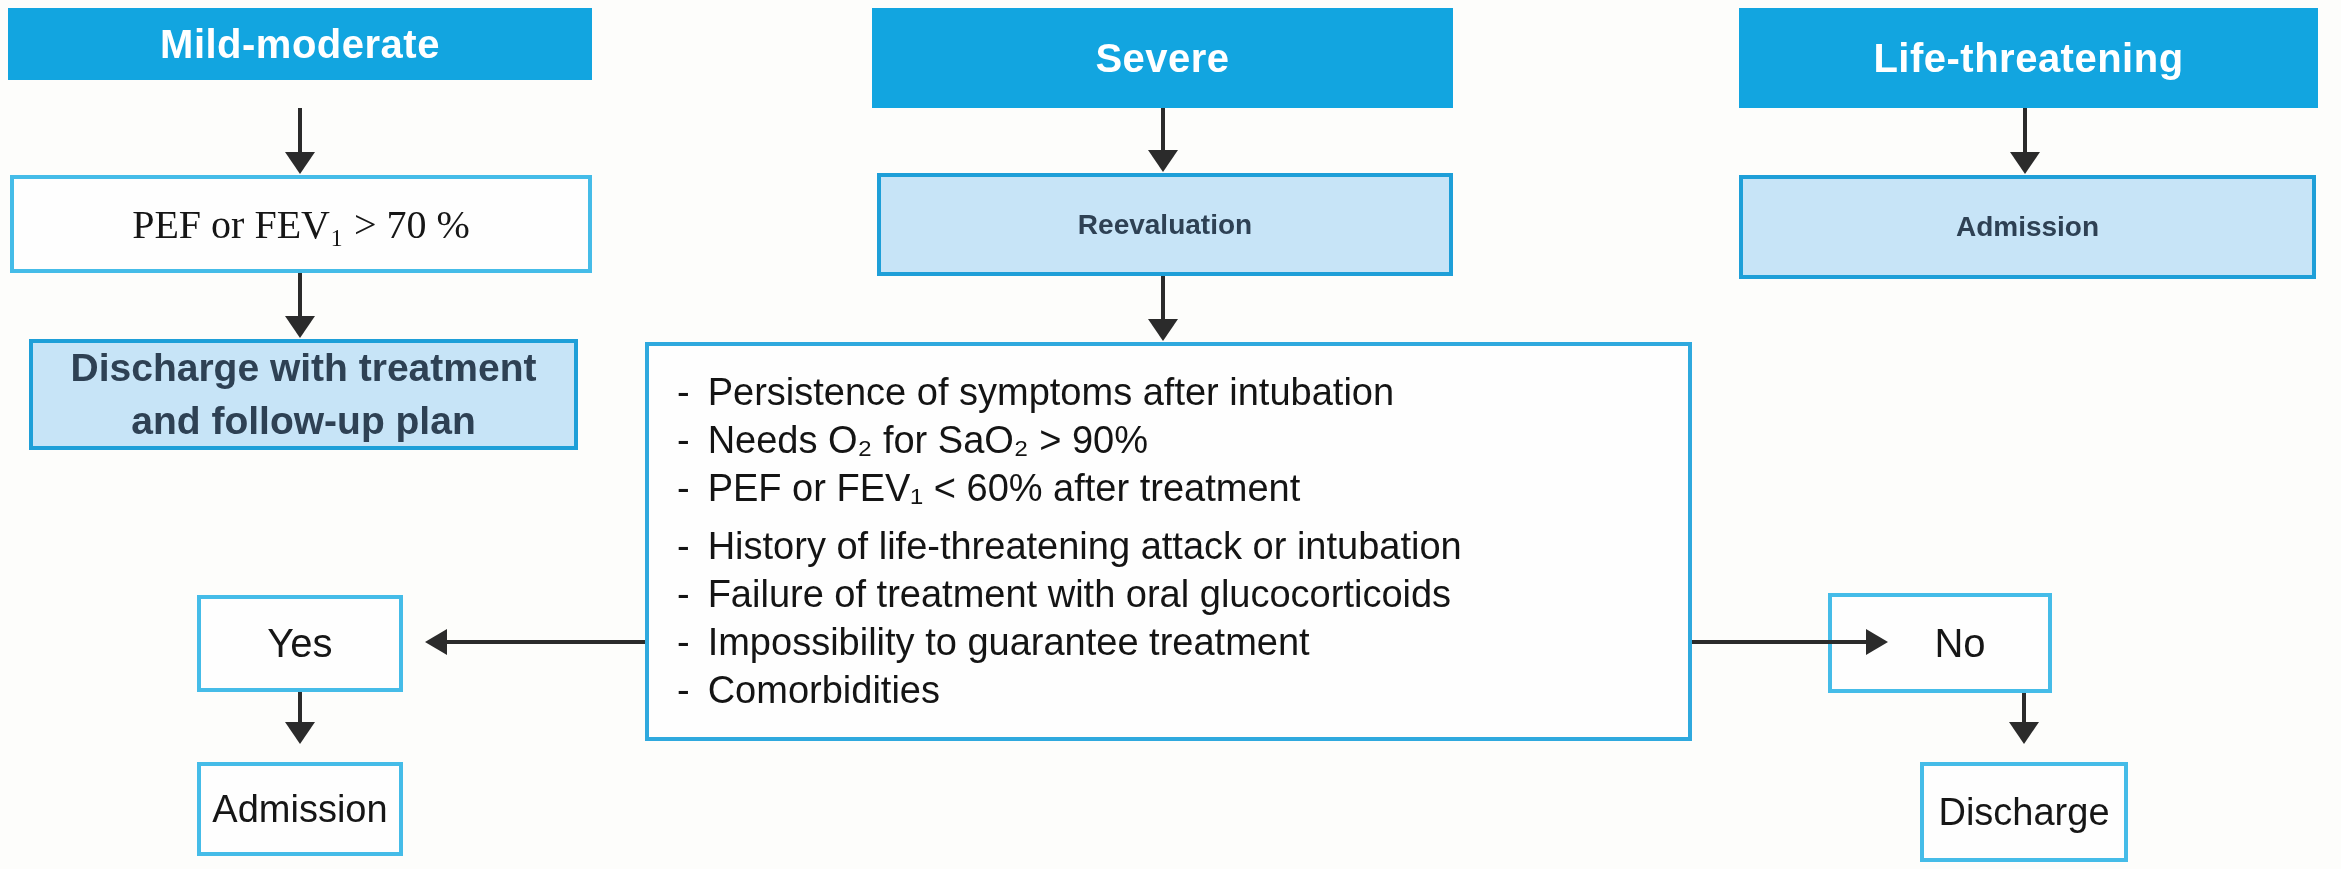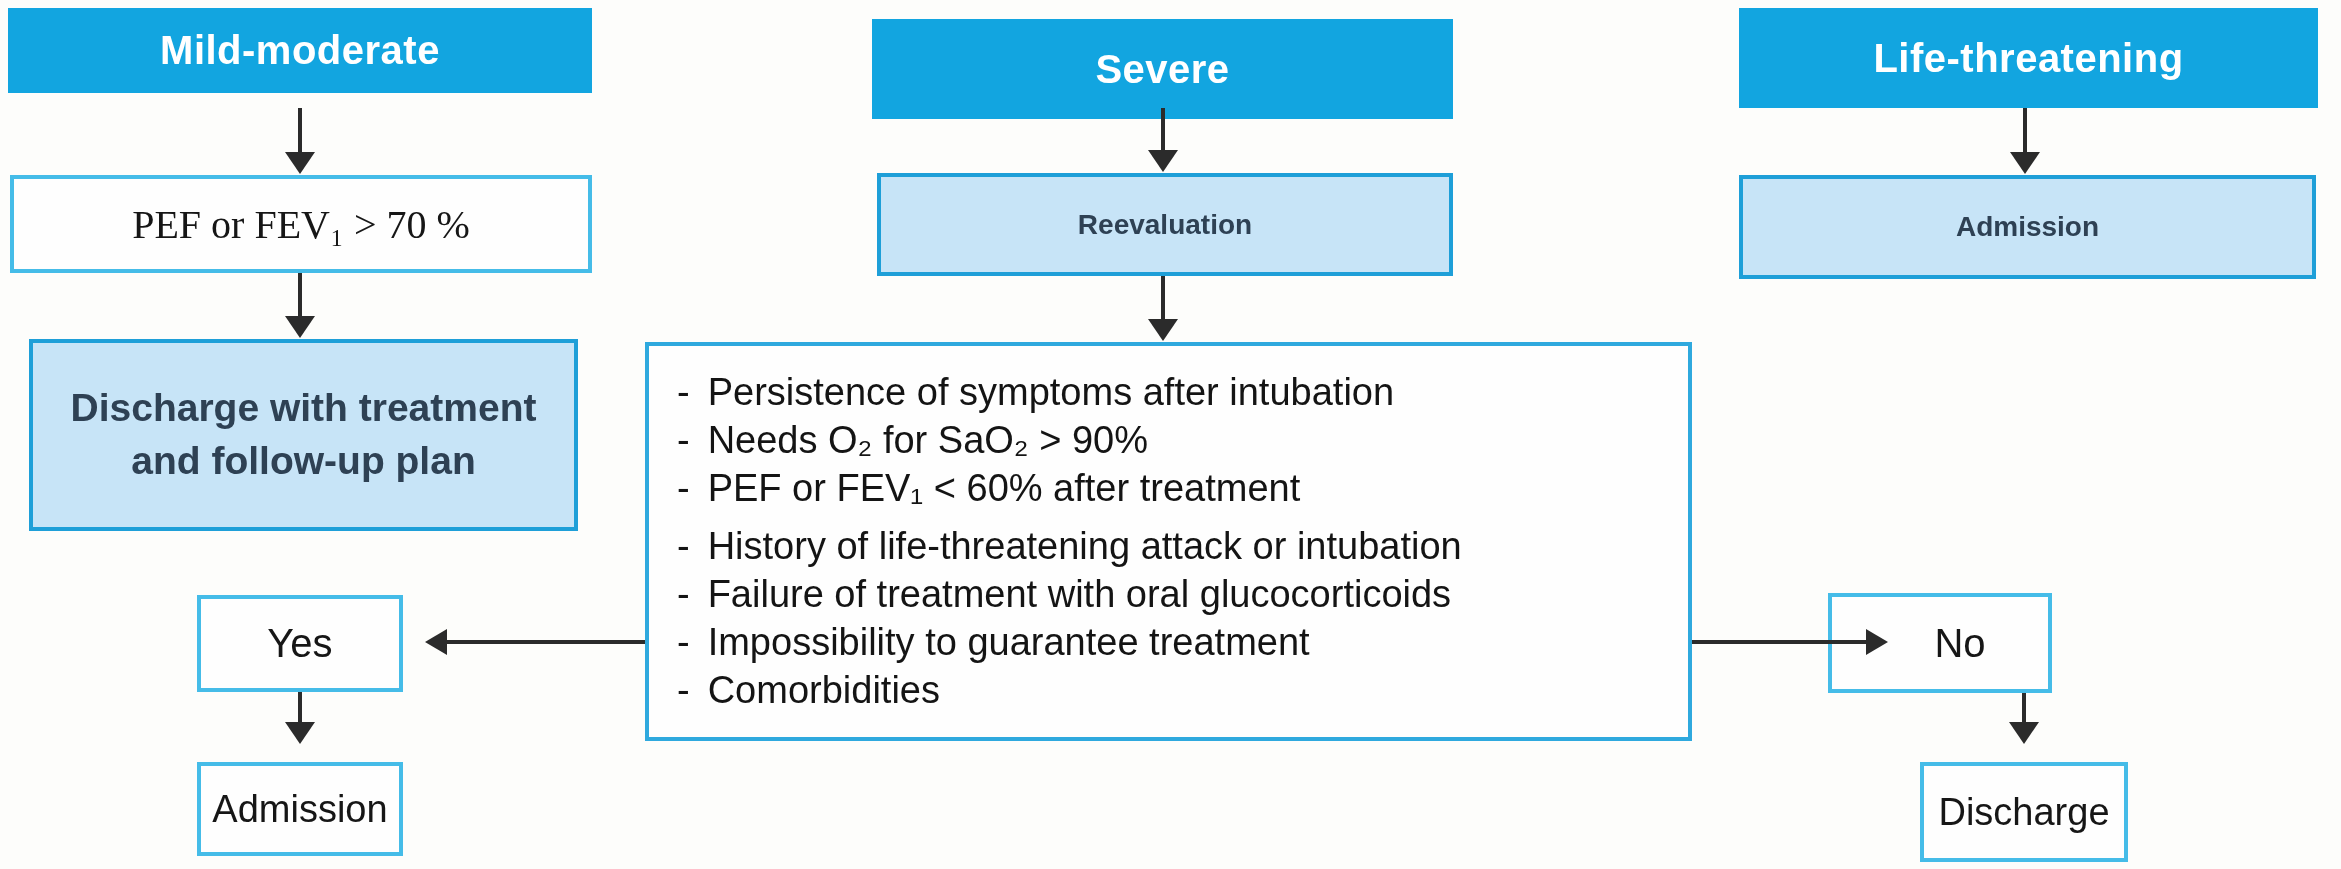--- a/index.html
+++ b/index.html
@@ -76,43 +76,43 @@
     border-top:13px solid transparent;
     border-bottom:13px solid transparent;
     border-left:22px solid #2b2b2b;
   }
 </style>
 </head>
 <body>
 
 <div id="canvas">
 
-  <div class="box hdr" style="left:8px;top:8px;width:584px;height:85px;">
+  <div class="box hdr" style="left:8px;top:8px;width:584px;height:72px;">
     <span>Mild-moderate</span>
   </div>
-  <div class="box hdr" style="left:872px;top:8px;width:581px;height:100px;margin-top:11px;">
+  <div class="box hdr" style="left:872px;top:8px;width:581px;height:100px;">
     <span>Severe</span>
   </div>
   <div class="box hdr" style="left:1739px;top:8px;width:579px;height:100px;">
     <span>Life-threatening</span>
   </div>
 
   <div class="box whitebox" style="left:10px;top:175px;width:582px;height:98px;font-family:Liberation Serif, serif;">
     <span>PEF or FEV₁ &gt; 70 %</span>
   </div>
 
   <div class="box lightbox" style="left:877px;top:173px;width:576px;height:103px;">
     <span>Reevaluation</span>
   </div>
 
   <div class="box lightbox" style="left:1739px;top:175px;width:577px;height:104px;">
     <span>Admission</span>
   </div>
 
-  <div class="box lightbox outcome" style="left:29px;top:339px;width:549px;height:192px;flex-direction:column;text-align:right;">
+  <div class="box lightbox outcome" style="left:29px;top:339px;width:549px;height:111px;flex-direction:column;text-align:right;">
     <span>Discharge with treatment</span>
     <span>and follow-up plan</span>
   </div>
 
   <div class="criteria" style="left:645px;top:342px;width:1047px;height:399px;">
     <div class="crit-row">
       <span class="dash">-</span>
       <span>Persistence of symptoms after intubation</span>
     </div>
     <div class="crit-row">

